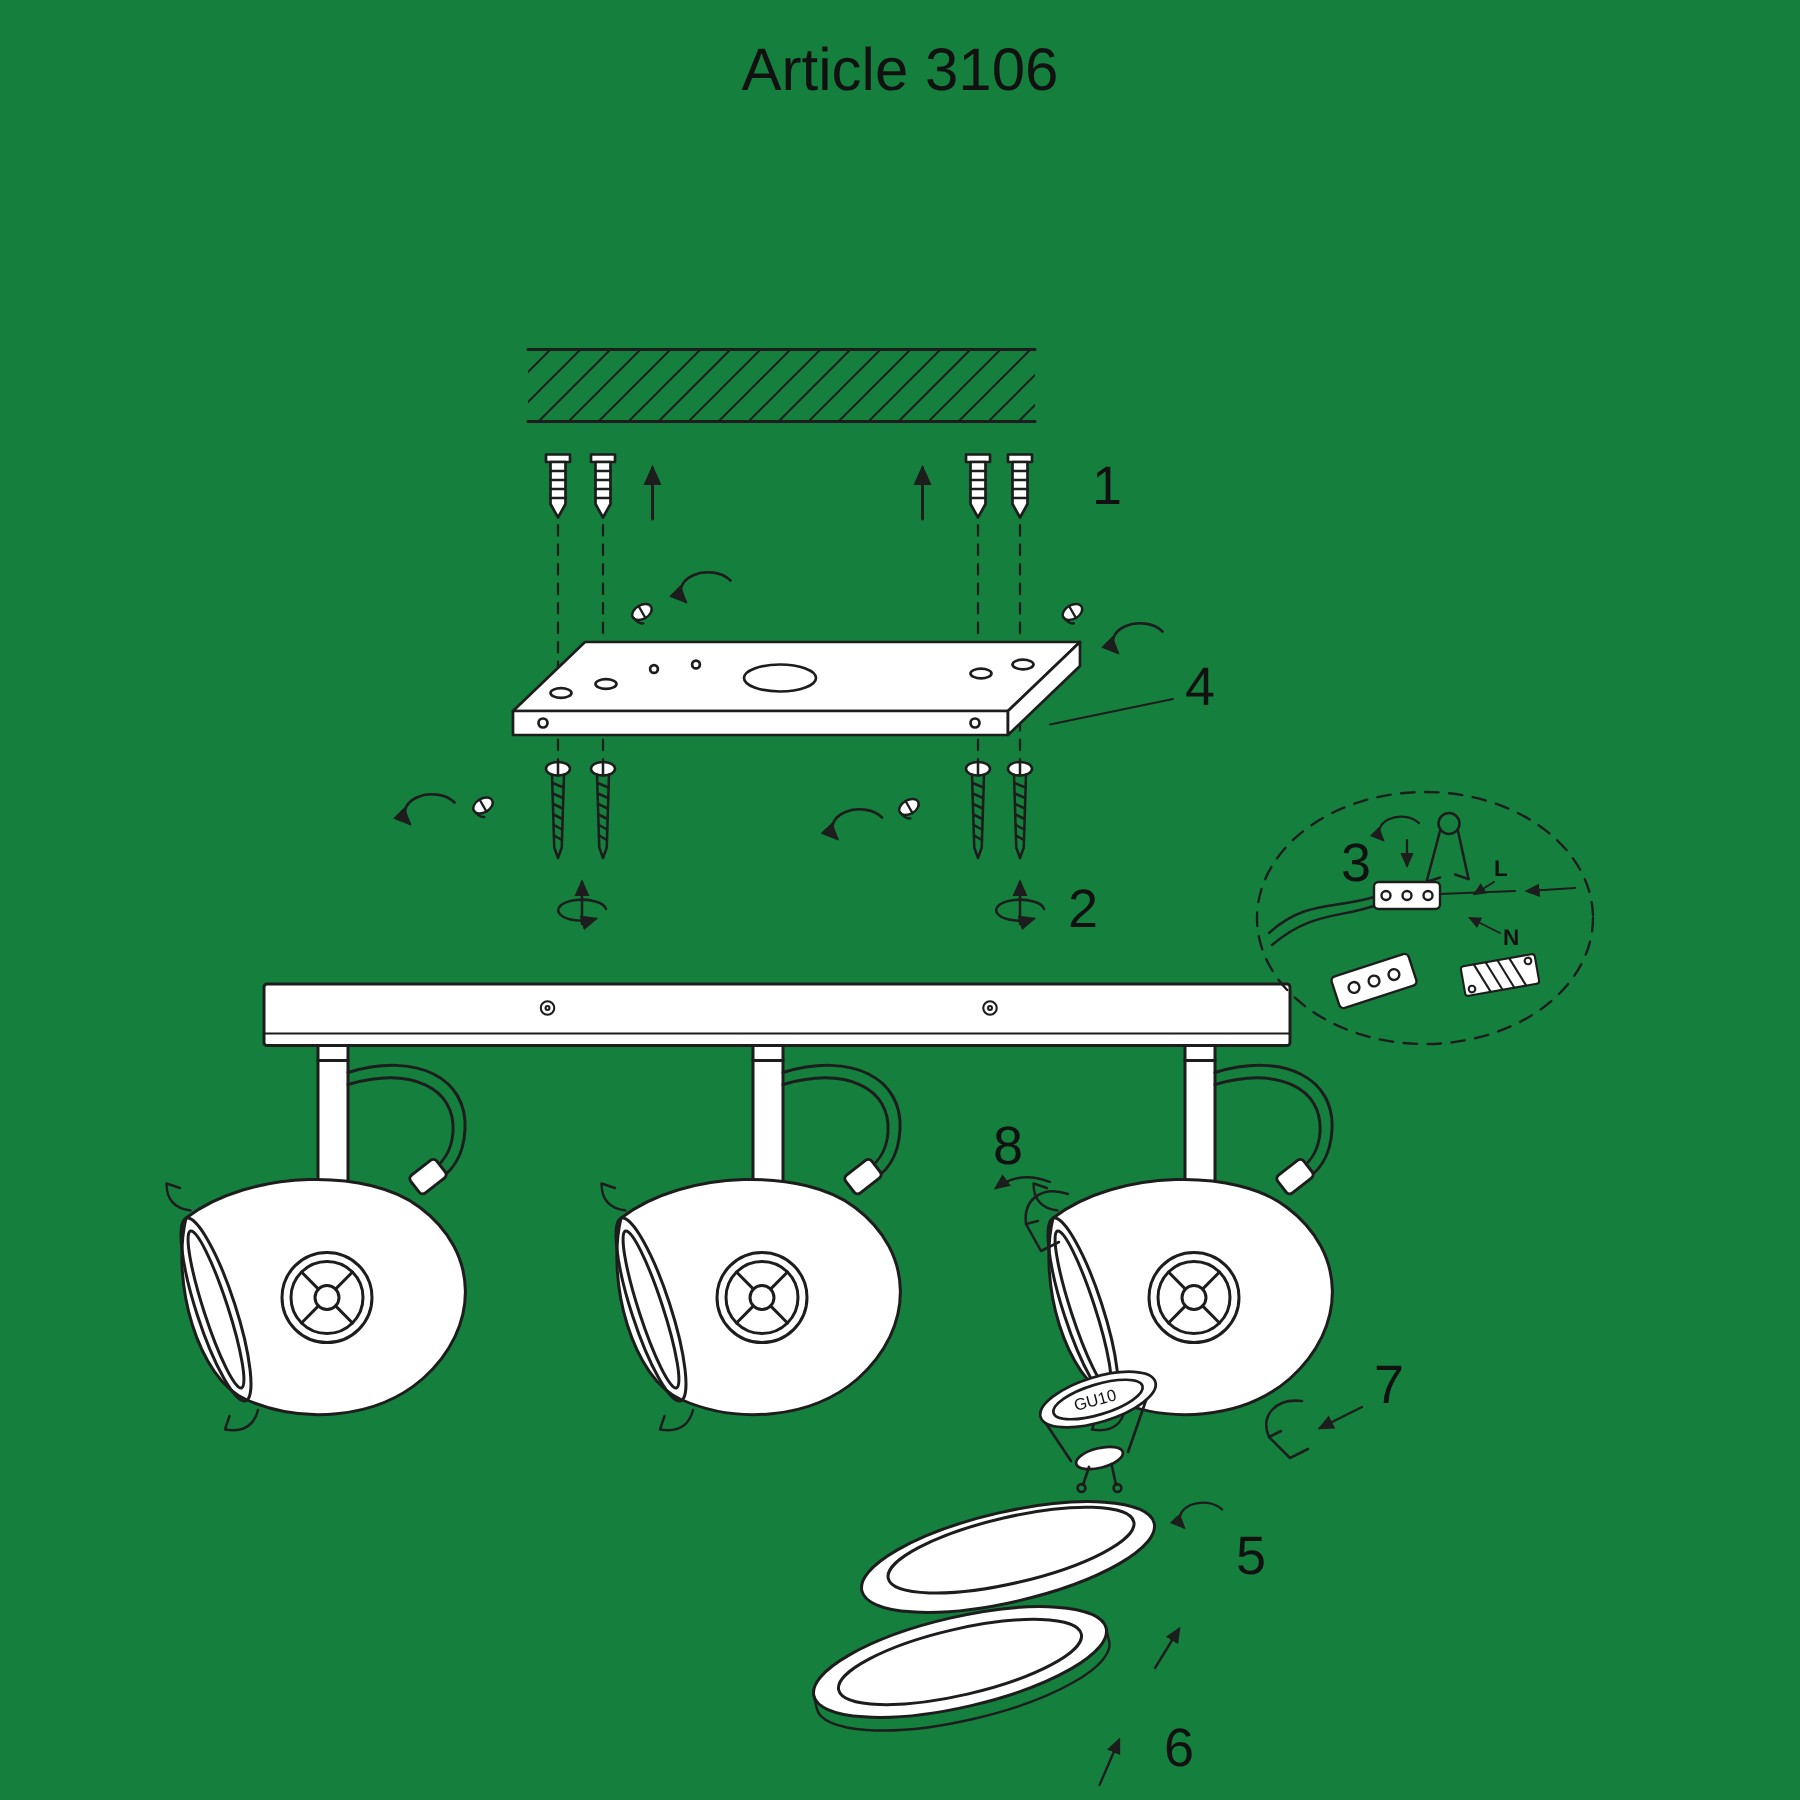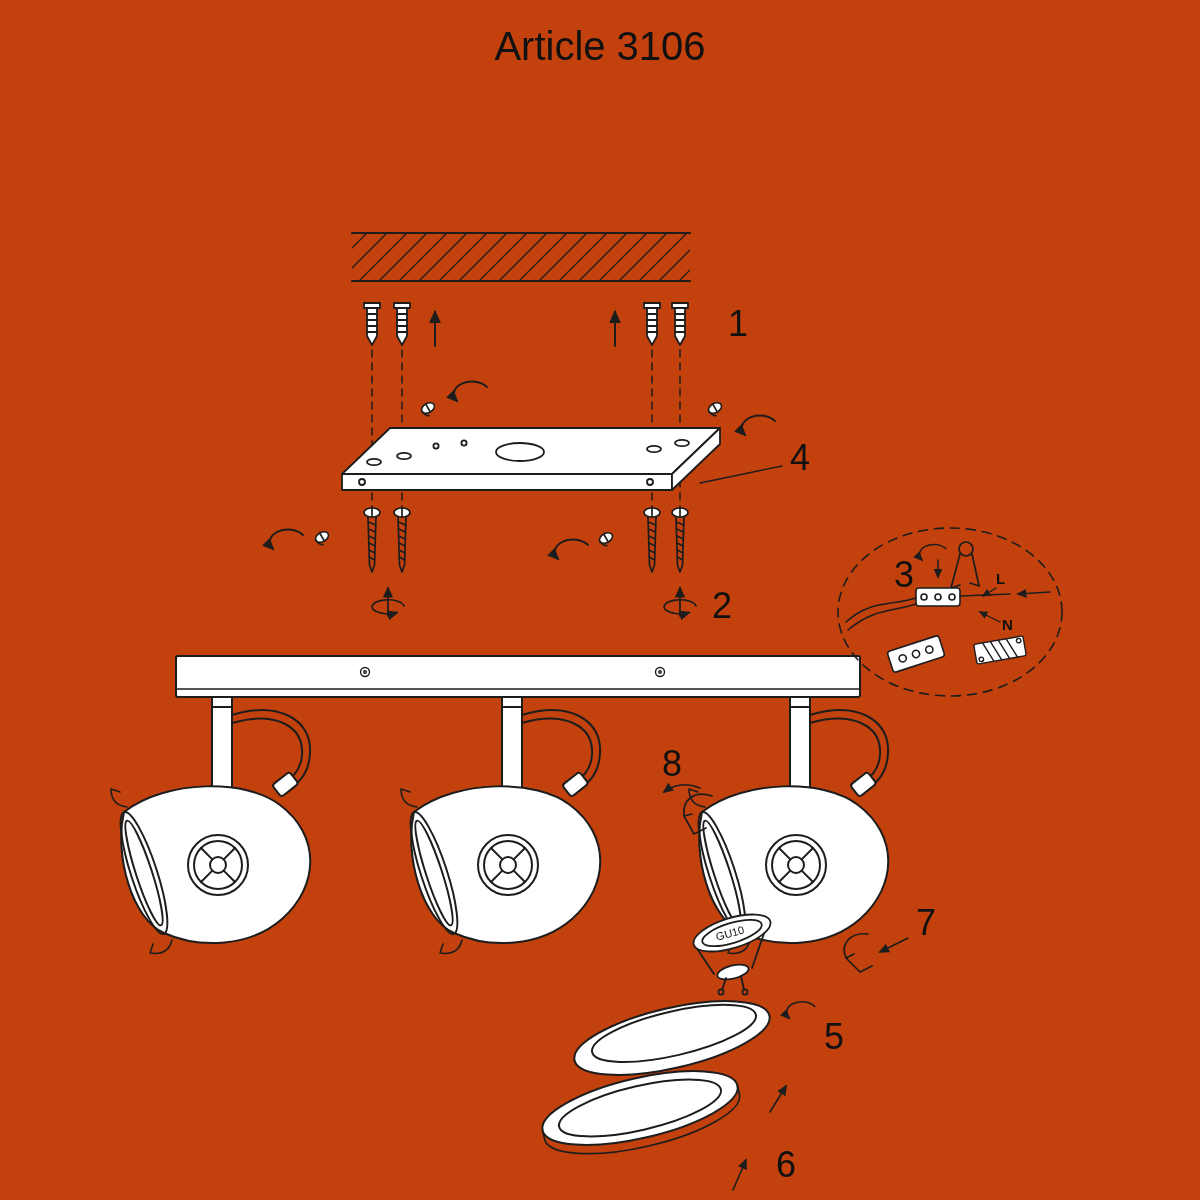--- a/index.html
+++ b/index.html
@@ -1,16 +1,16 @@
 <!DOCTYPE html>
 <html><head>
 <meta charset="utf-8">
 <style>
   html,body{margin:0;padding:0;background:#ffffff;}
-  .page{width:1200px;height:1200px;position:relative;background:#c2410c;overflow:hidden;}
+  .page{width:1200px;height:1200px;position:relative;background:#15803d;overflow:hidden;}
   svg{display:block;}
   text{font-family:"Liberation Sans","DejaVu Sans",sans-serif;fill:#111111;}
   .title{font-size:40px;}
   .step{font-size:36px;}
   .wire{font-size:15px;font-weight:bold;}
   .tiny{font-size:11px;}
 </style>
 </head>
 <body>
 

